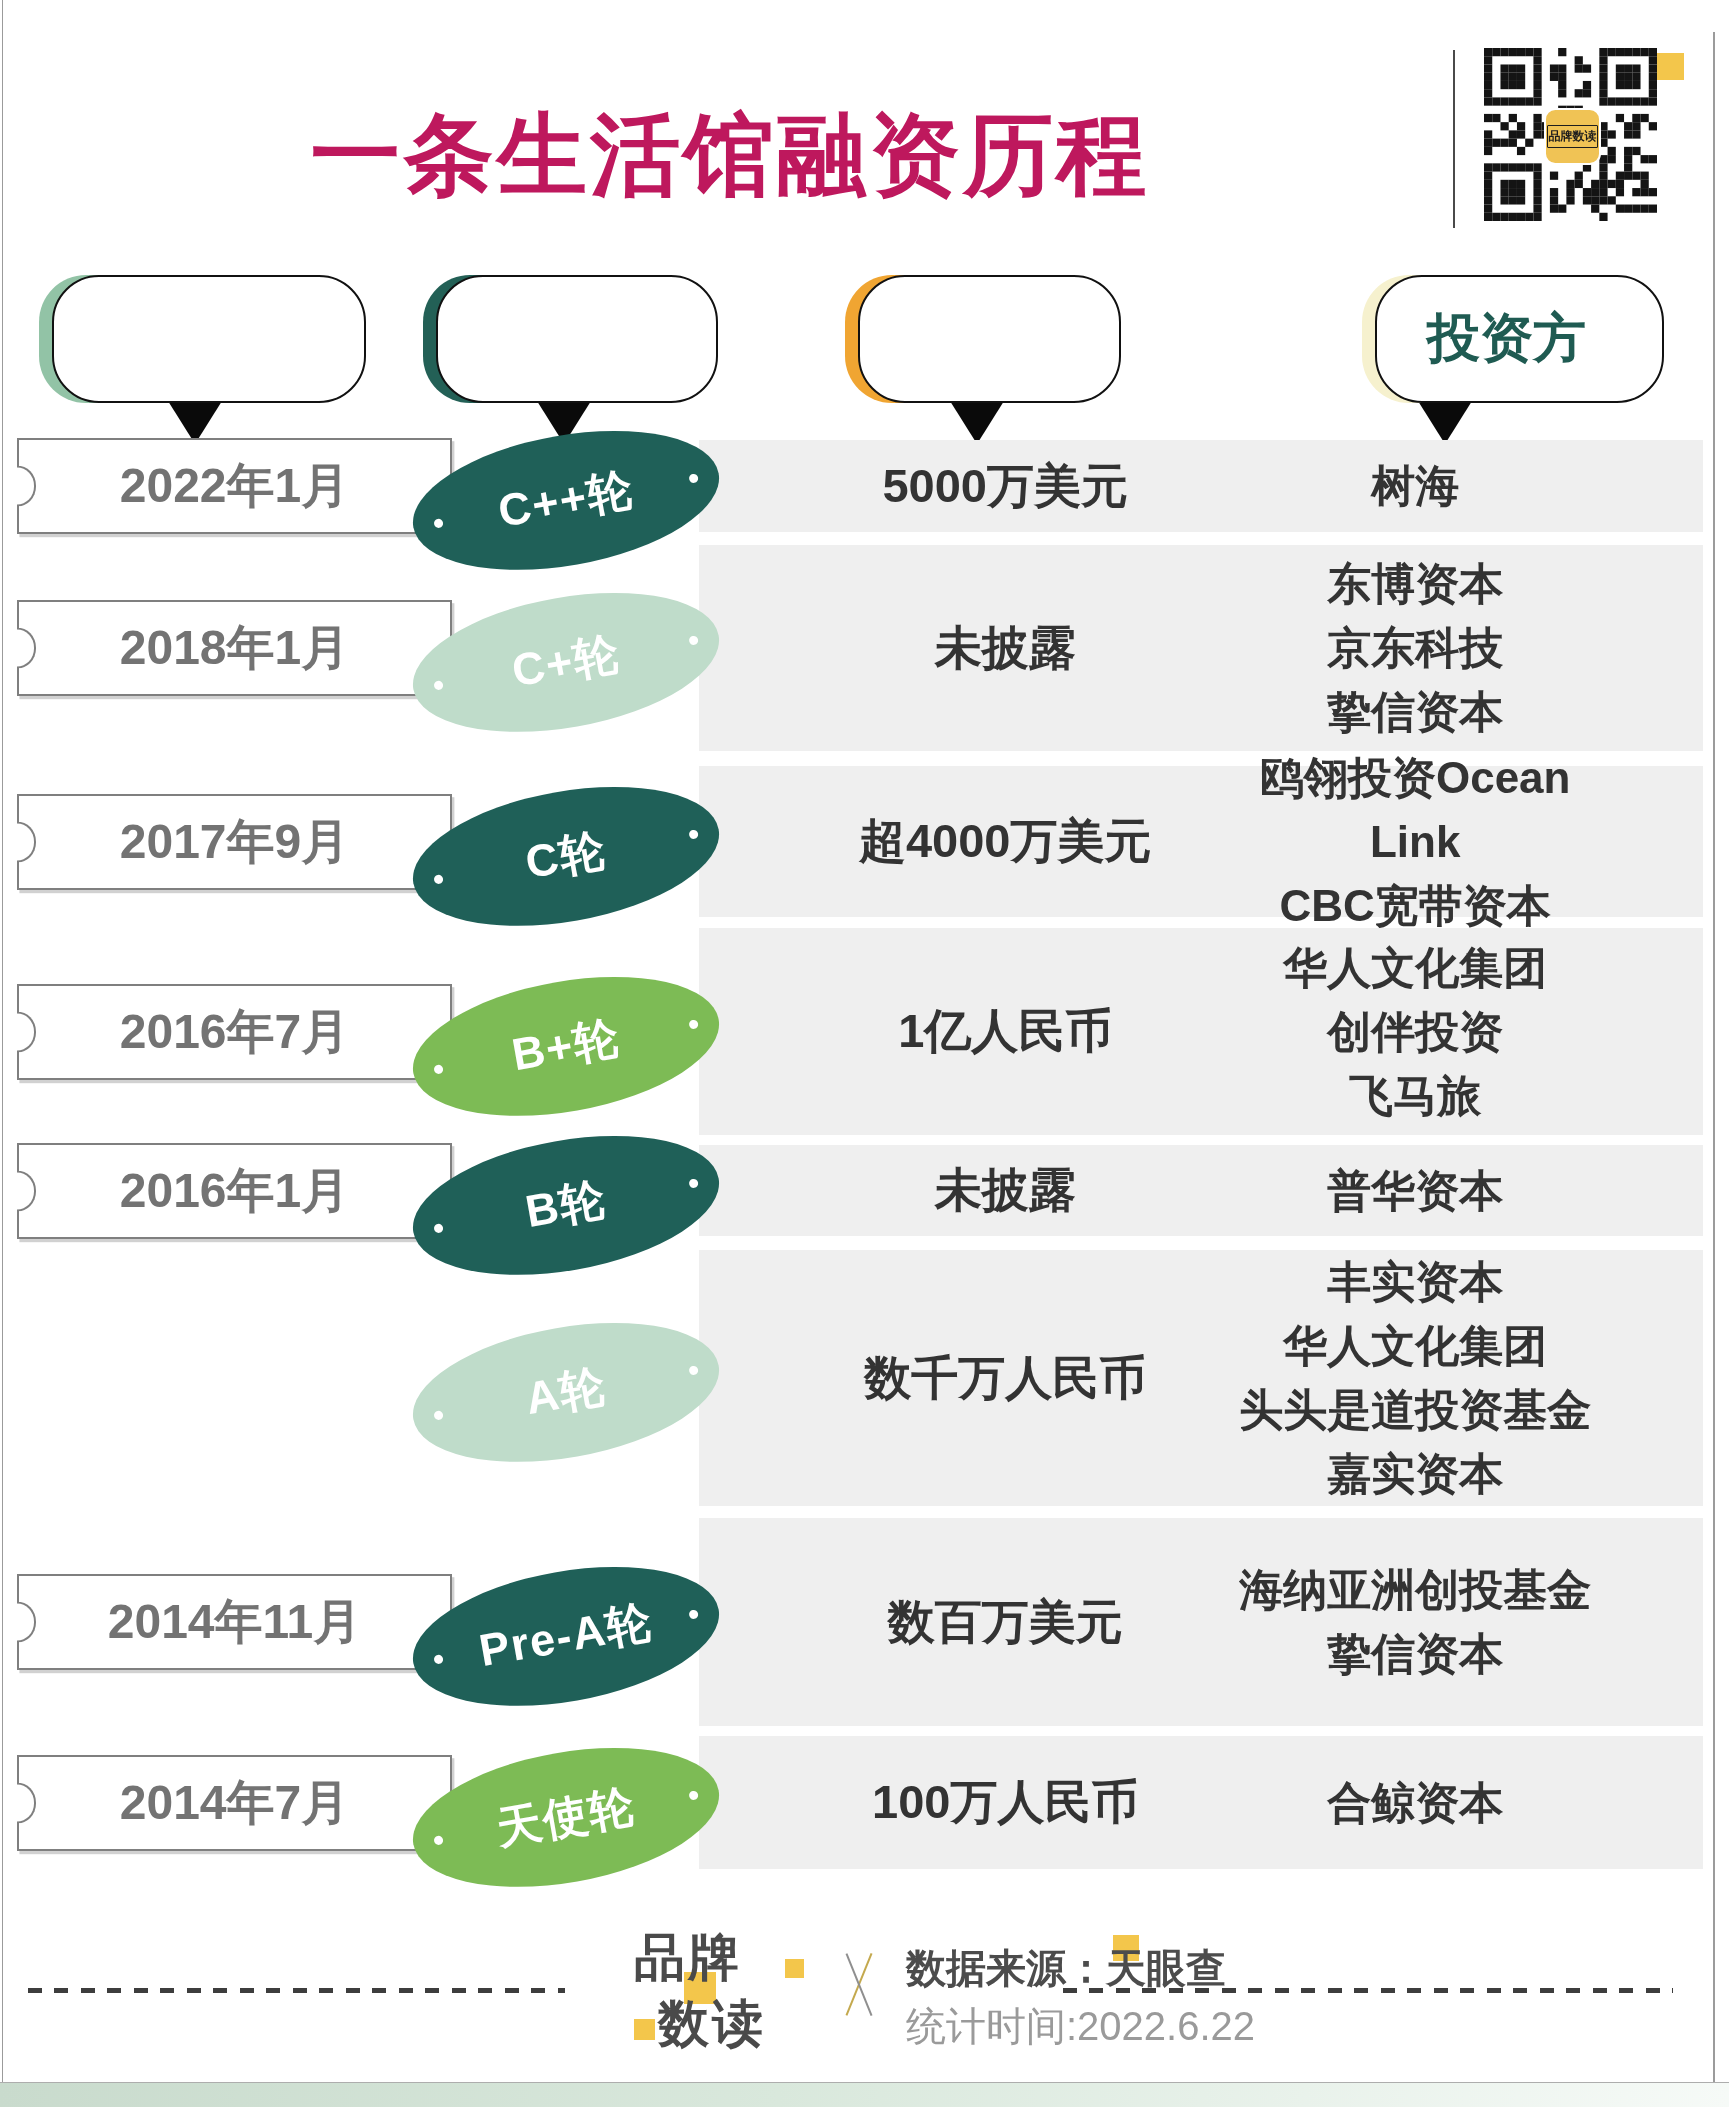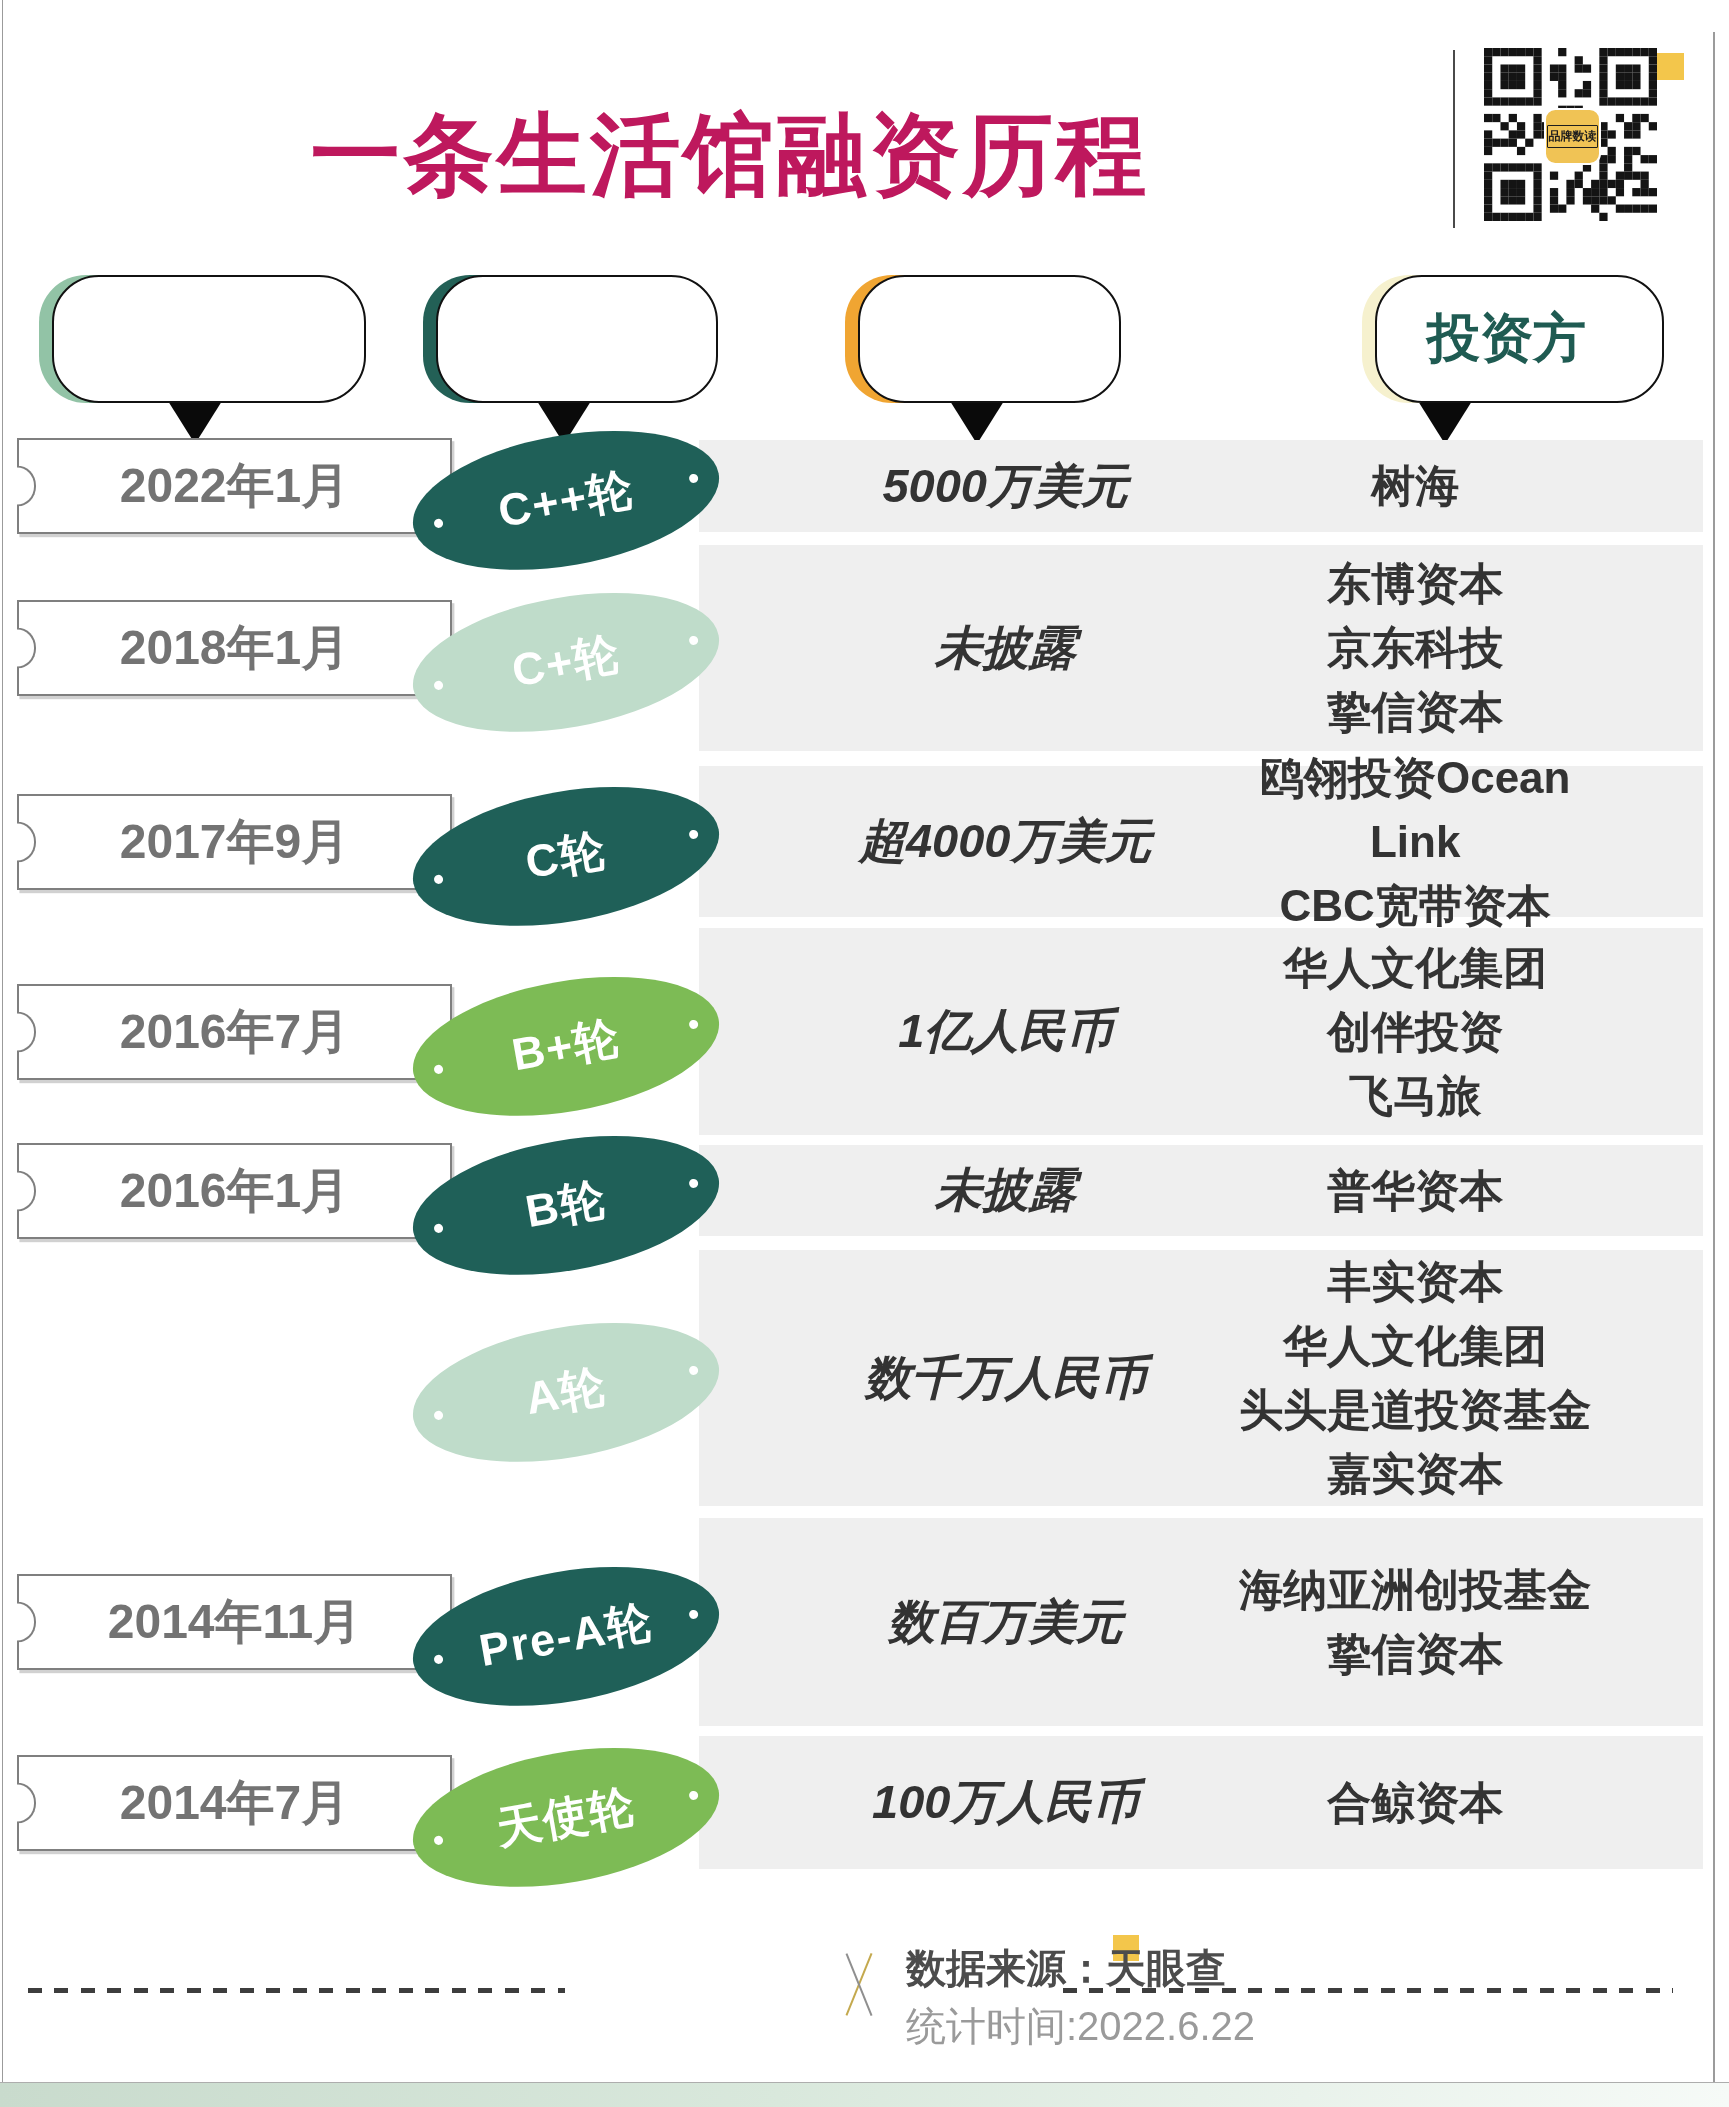--- a/index.html
+++ b/index.html
@@ -34,21 +34,21 @@
   .pill3{left:845px;width:263px;}
   .pill4{left:1362px;width:289px;}
   .tri{position:absolute;top:401px;width:0;height:0;border-left:27px solid transparent;border-right:27px solid transparent;
        border-top:43px solid #0a0a0a;}
   .tri1{left:168px;} .tri2{left:537px;} .tri3{left:950px;} .tri4{left:1418px;}
 
   
   .row{position:absolute;left:0;width:1729px;}
   .band{position:absolute;left:699px;width:1004px;top:0;height:100%;background:#EFEFEF;
         display:flex;align-items:center;}
-  .amount{flex:0 0 61%;text-align:center;font-size:47px;font-weight:700;color:#333;font-style:italic;}
+  .amount{flex:0 0 61%;text-align:center;font-size:47px;font-weight:700;color:#333;}
   .investors{flex:1;text-align:center;font-size:44px;font-weight:700;color:#333;line-height:64px;
              position:relative;left:-92px;}
   .datebox{position:absolute;left:17px;width:431px;height:92px;background:#fff;border:2.4px solid #7f7f7f;
            box-shadow:2.4px 3.2px 0 rgba(0,0,0,0.18);top:50%;transform:translateY(-50%);
            display:flex;align-items:center;justify-content:center;font-size:48px;font-weight:700;color:#737373;}
   .notch{position:absolute;left:-2.4px;top:50%;transform:translateY(-50%);width:17.6px;height:37px;background:#fff;
          border:2.4px solid #7f7f7f;border-left:none;border-radius:0 100% 100% 0 / 0 50% 50% 0;}
   .ellipse{position:absolute;left:411px;width:310px;height:130px;border-radius:50%;top:50%;
            transform:translateY(-50%) translateY(14.4px) rotate(-10deg);
            display:flex;align-items:center;justify-content:center;z-index:3;}
@@ -467,20 +467,27 @@
         <span class="dot dot-l"></span>
         <span class="round-text">天使轮</span>
         <span class="dot dot-r"></span>
       </div>
     </div>
     </div>
 
   <div class="dash l"></div>
   <div class="dash r"></div>
 
+  <div class="logo">
+    <span class="ysq ysq1"></span>
+    <span class="ysq ysq2"></span>
+    <span class="ysq ysq3"></span>
+    <div class="l1">品牌</div>
+    <div class="l2">数读</div>
+  </div>
 
   <div class="xmark">
       <i class="a"></i>
       <i class="b"></i>
     </div>
 
   <div class="source">
     <span class="sq"></span>
     <span>数据来源：</span><span>天眼查</span>
   </div>

